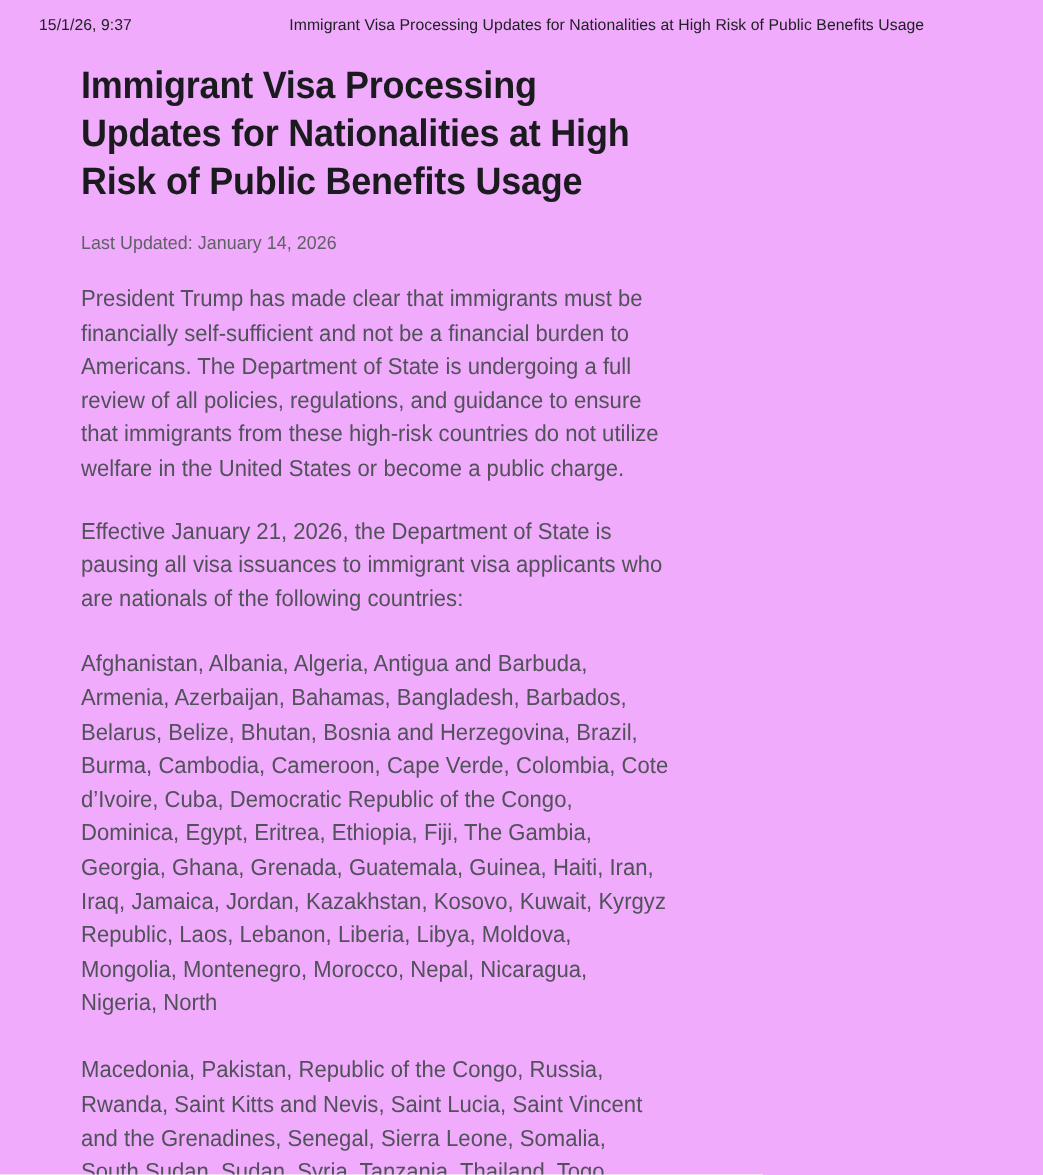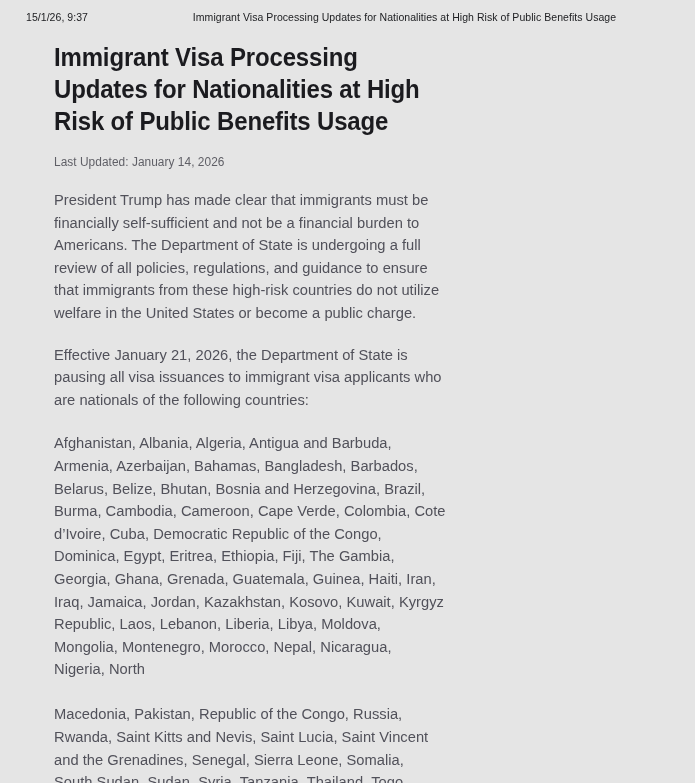--- a/index.html
+++ b/index.html
@@ -14,21 +14,21 @@
     height: 783px;
     overflow: hidden;
     font-family: "Liberation Sans", "DejaVu Sans", sans-serif;
     -webkit-font-smoothing: antialiased;
   }
 
   .page {
     position: relative;
     width: 695px;
     height: 783px;
-    background: #e5e5e5;
+    background: #f0abfc;
     box-sizing: border-box;
   }
 
   
   .print-header {
     position: absolute;
     top: 0;
     left: 0;
     right: 0;
     height: 34px;

